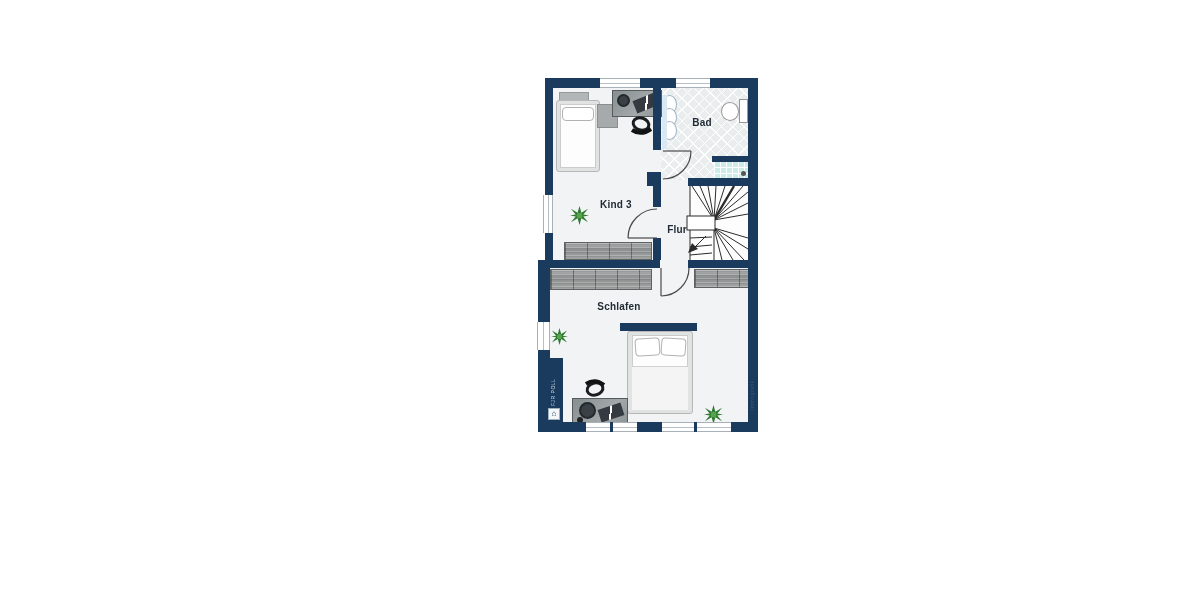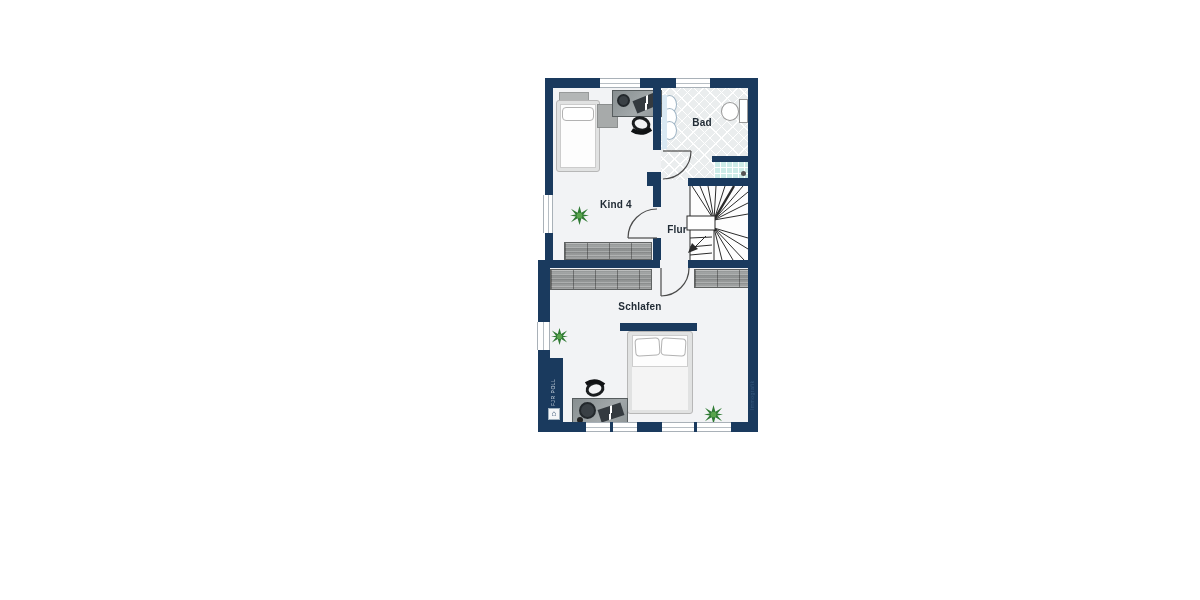--- a/index.html
+++ b/index.html
@@ -200,21 +200,21 @@
 
       <path d="M657,238 h-29"></path>
       <path d="M628,238 A29,29 0 0 1 657,209"></path>
 
       <path d="M661,268 v28"></path>
       <path d="M661,296 A28,28 0 0 0 689,268"></path>
     </g>
   </svg>
 
   <div class="abs room-label" style="left:687px;top:117px;width:30px;">Bad</div>
-  <div class="abs room-label" style="left:594px;top:199px;width:44px;">Kind 4</div>
+  <div class="abs room-label" style="left:594px;top:199px;width:44px;">Kind 3</div>
   <div class="abs room-label" style="left:662px;top:224px;width:30px;">Flur</div>
-  <div class="abs room-label" style="left:608px;top:301px;width:64px;">Schlafen</div>
+  <div class="abs room-label" style="left:587px;top:301px;width:64px;">Schlafen</div>
 
   <div class="abs wm wm-left" style="left:551px;top:374px;height:32px;">FJR POLL</div>
   <div class="abs logo-sq" style="left:548px;top:408px;width:12px;height:12px;">⌂</div>
   <div class="abs wm wm-right" style="left:750px;top:360px;height:50px;">Immografik</div>
 
 </div>
 
 </body></html>

